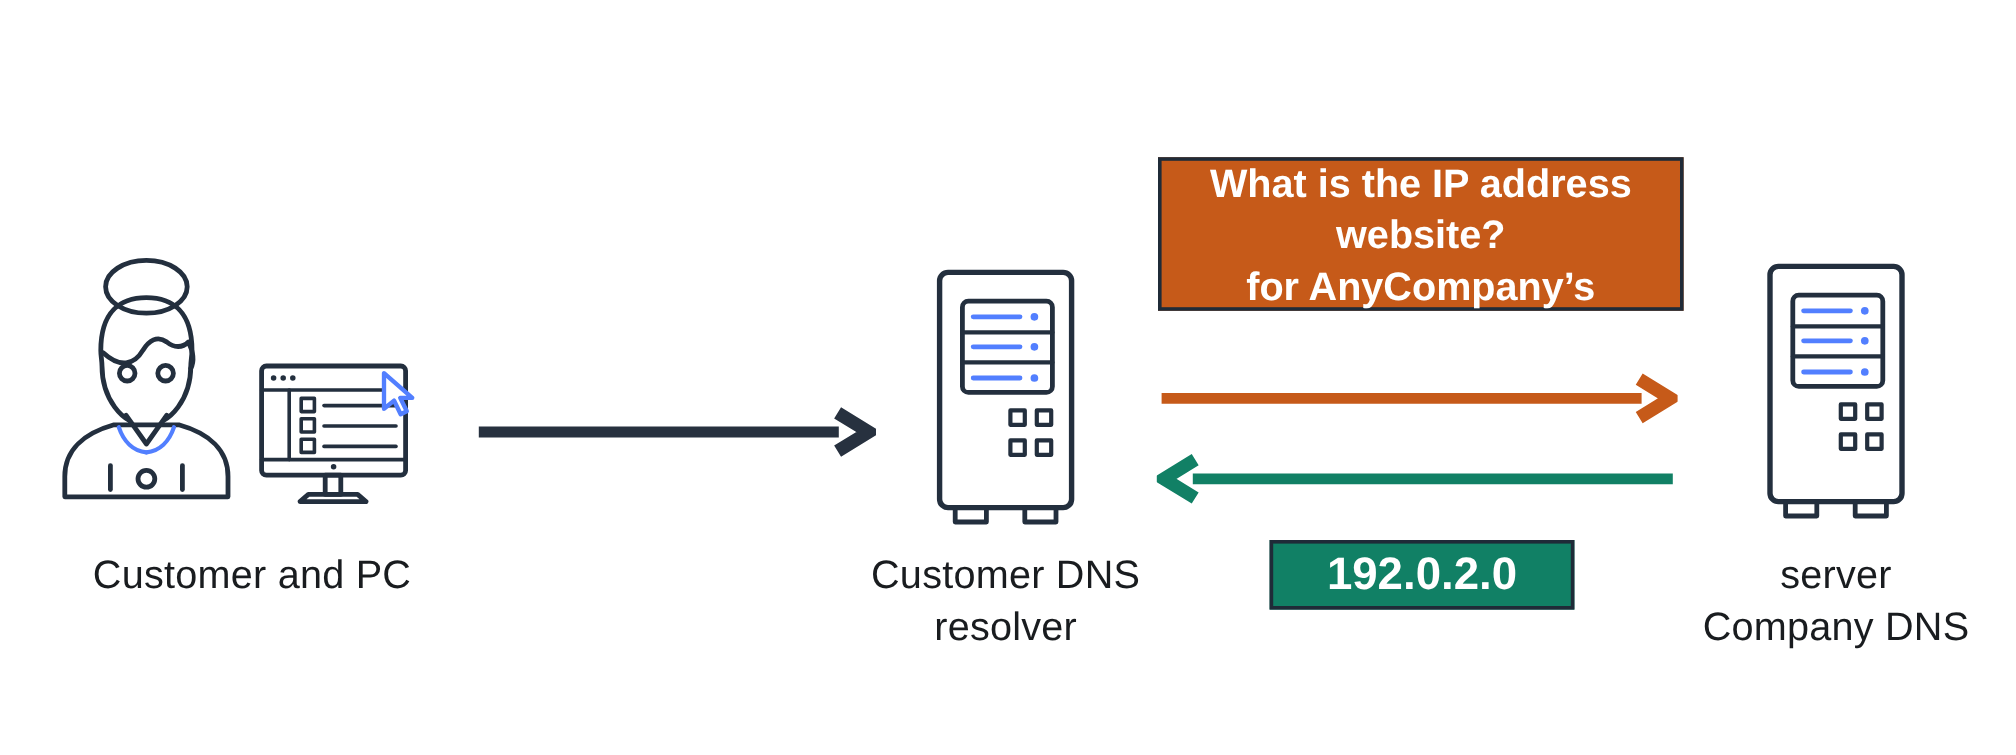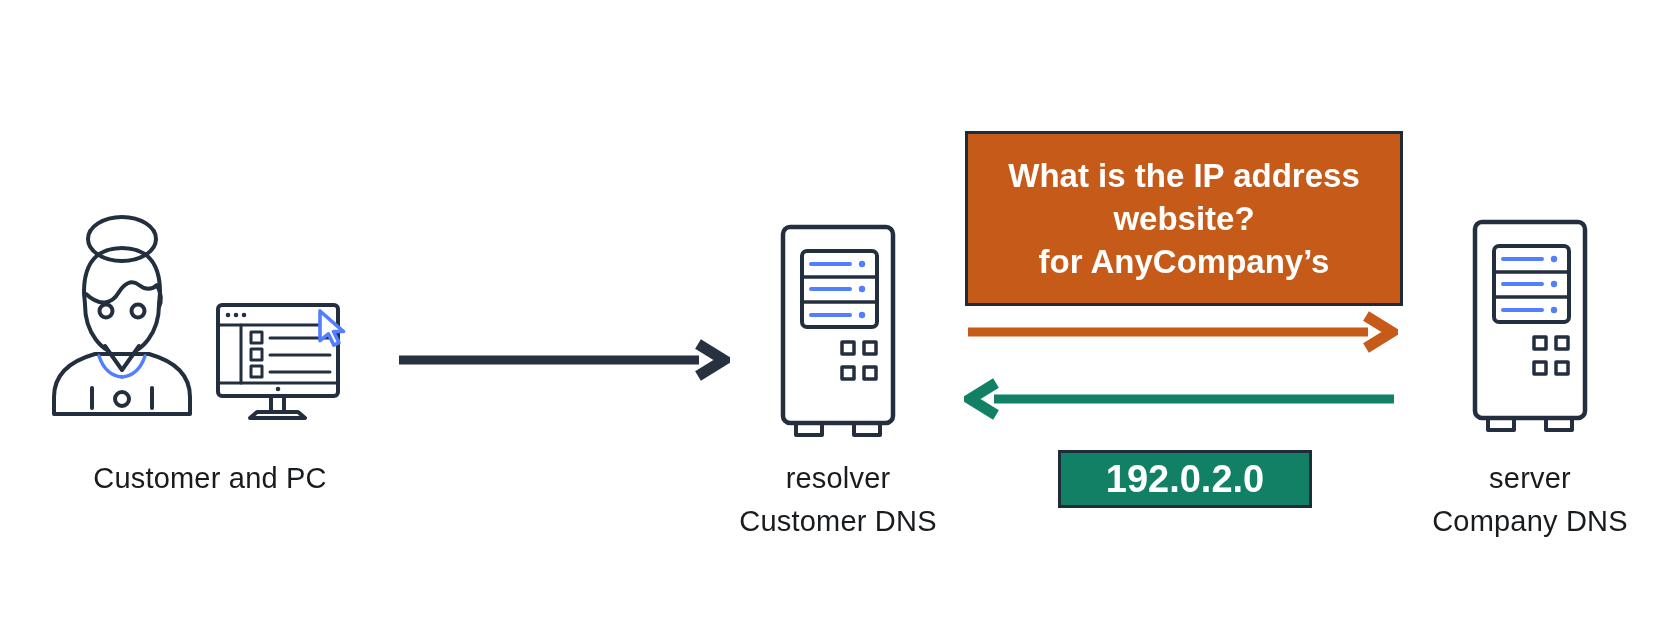--- a/index.html
+++ b/index.html
@@ -7,40 +7,40 @@
   .canvas {
     position: relative;
     width: 1680px; height: 629px;
     background: #ffffff;
     overflow: hidden;
   }
   .abs { position: absolute; }
   .node-label {
     position: absolute;
     text-align: center;
-    font-size: 29px;
+    font-size: 33px;
     line-height: 43px;
     color: #191c1f;
     letter-spacing: 0.2px;
   }
   .callout {
     position: absolute;
     box-sizing: border-box;
     border: 3px solid #1f2b38;
     display: flex;
     flex-direction: column;
     align-items: center;
     justify-content: center;
     color: #ffffff;
     font-weight: bold;
     text-align: center;
   }
   .callout-query {
     left: 965px; top: 131px;
-    width: 438px; height: 175px;
+    width: 438px; height: 128px;
     background: #c65a19;
     font-size: 33px;
     line-height: 43px;
   }
   .callout-answer {
     left: 1058px; top: 450px;
     width: 254px; height: 58px;
     background: #118065;
     font-size: 38px;
     line-height: 34px;
@@ -123,22 +123,22 @@
         <circle cx="82" cy="91" r="3.2" fill="#527FFF" stroke="none"></circle>
         <rect x="62" y="118" width="12" height="12" stroke-width="3.5"></rect>
         <rect x="84" y="118" width="12" height="12" stroke-width="3.5"></rect>
         <rect x="62" y="143" width="12" height="12" stroke-width="3.5"></rect>
         <rect x="84" y="143" width="12" height="12" stroke-width="3.5"></rect>
       </g>
     </svg>
   </div>
 
   <div class="node-label" style="left:688px; top:457px; width:300px;">
+    <div>Customer DNS</div>
     <div>resolver</div>
-    <div>Customer DNS</div>
   </div>
 
   <div class="callout callout-query">
     <div>What is the IP address</div>
     <div>website?</div>
     <div>for AnyCompany’s</div>
   </div>
 
   <div class="arrow arrow-orange" style="left:964px; top:309px;">
     <svg width="434" height="46" viewBox="0 0 434 46" fill="none" stroke="currentColor">

